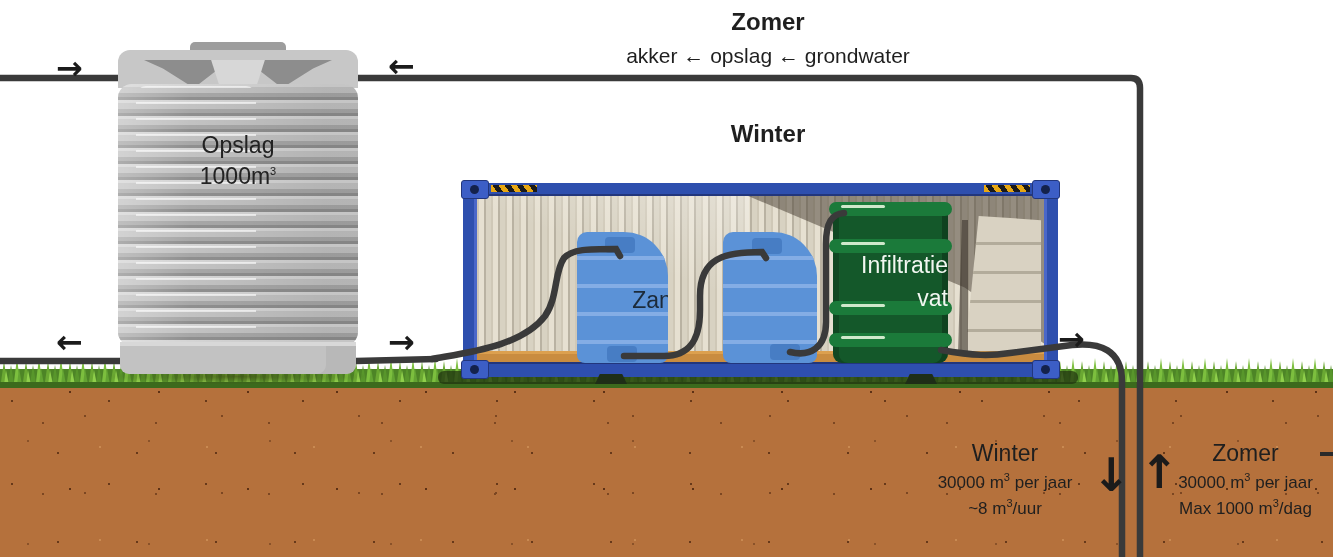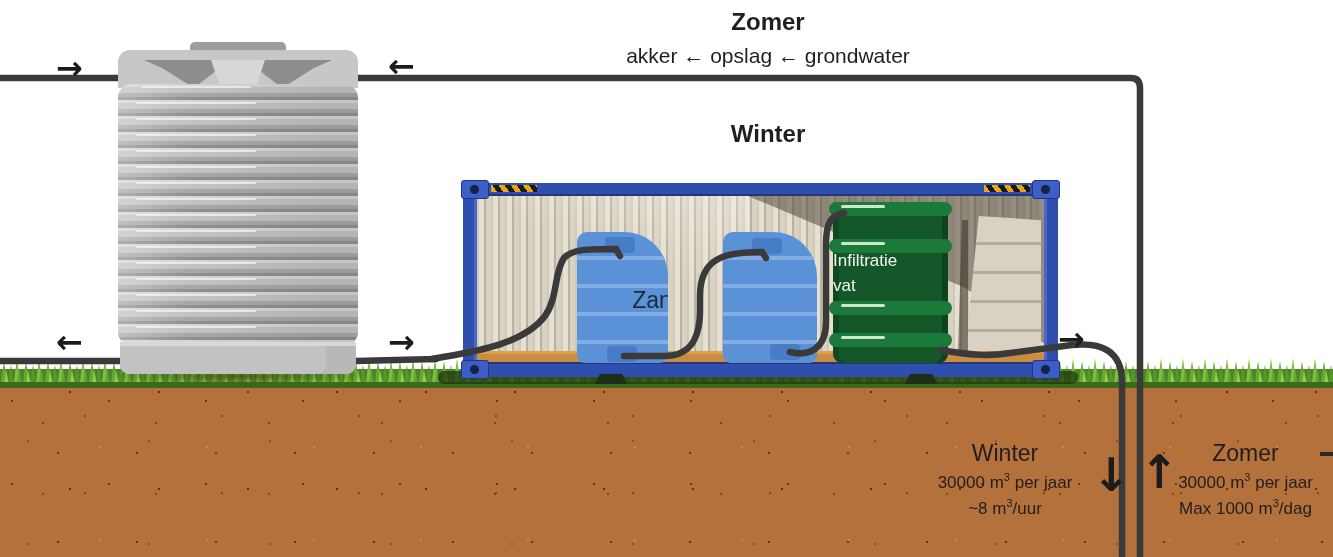--- a/index.html
+++ b/index.html
@@ -94,21 +94,21 @@
   #zand{left:577px;top:232px;width:91px;height:131px;} #zand .lbl{top:55px;}
   #akool{left:723px;top:232px;width:94px;height:131px;} #akool .lbl{top:44px;}
   .port{background:#477dc4;border-radius:4px;width:30px;height:16px;}
 
   
   #vat{left:833px;top:202px;width:115px;height:161px;background:#14582a;border-radius:9px;
     box-shadow:inset 6px 0 0 rgba(0,0,0,.18), inset -6px 0 0 rgba(0,0,0,.25);}
   #vat .band{position:absolute;left:-4px;right:-4px;height:14px;background:#1b7a3a;border-radius:7px;}
   #vat .band .dash{position:absolute;left:12px;top:3px;width:44px;height:3px;background:#cfe8cb;border-radius:2px;}
   #vat .band.b1{top:0;} #vat .band.b2{top:37px;} #vat .band.b3{top:99px;} #vat .band.b4{top:131px;}
-  #vat .lbl{position:absolute;left:0;width:100%;text-align:left;color:#f2f7f1;font-size:17px;line-height:1.45;top:47px;}
+  #vat .lbl{position:absolute;left:0;width:100%;text-align:right;color:#f2f7f1;font-size:23px;line-height:1.45;top:47px;}
 
   svg.pipes{position:absolute;left:0;top:0;pointer-events:none;}
   #edge-dash{left:1320px;top:452px;width:13px;height:4px;background:#2a2a2a;}
 </style>
 </head>
 <body>
 
 <div id="stage">
 
   <div class="abs" id="soil"></div>
@@ -141,20 +141,24 @@
     <div class="cap">
       <div class="dk l"></div>
       <div class="dk r"></div>
       <div class="lt"></div>
     </div>
     <div class="body">
       <div class="sheen"></div>
       <div class="dashes"></div>
     </div>
     <div class="base"></div>
+    <div class="lbl">
+      <div><span>Opslag</span></div>
+      <div><span>1000m</span><sup>3</sup></div>
+    </div>
   </div>
 
   <div class="abs" id="container">
     <div class="interior">
       <div class="roof-light"></div>
       <div class="shadow-wedge"></div>
       <div class="door"></div>
       <div class="door-edge"></div>
     </div>
     <div class="floor"></div>

